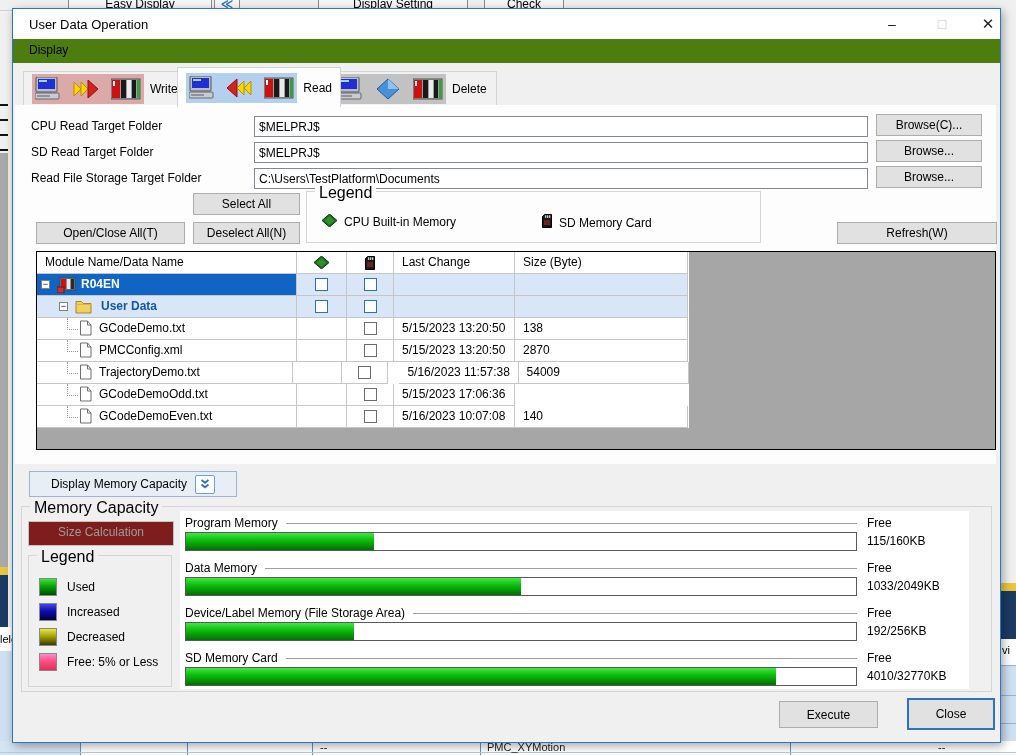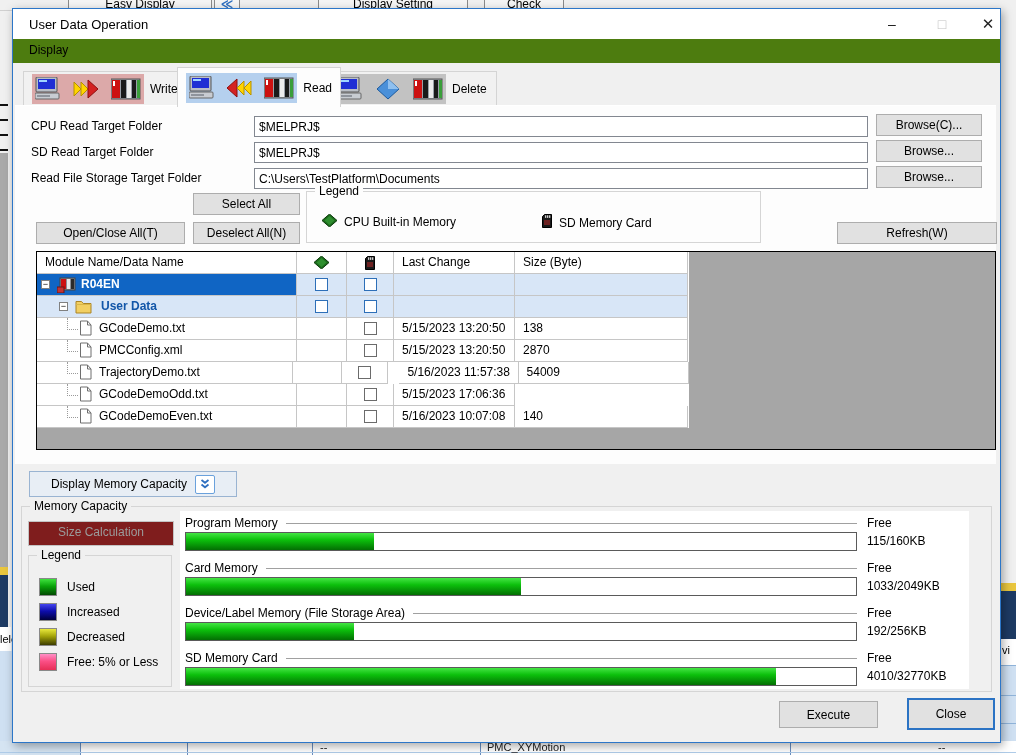--- a/index.html
+++ b/index.html
@@ -38,21 +38,21 @@
 
   
   .tabpage{position:absolute;left:2px;top:96px;width:981px;height:358px;background:#fdfdfd;border-top:1px solid #fff;}
   .flabel{position:absolute;left:16px;font-size:12px;}
   .finput{position:absolute;left:239px;width:604px;height:17px;border:1px solid #828790;background:#fff;
           font-family:inherit;font-size:12px;padding:1px 4px;}
   .fbrowse{position:absolute;left:861px;width:106px;height:22px;}
   .btn{background:#e1e1e1;border:1px solid #adadad;font-family:inherit;font-size:12px;text-align:center;box-sizing:border-box;}
   button.btn{padding:0;}
   .groupbox{position:absolute;border:1px solid #d5d5d5;}
-  .grouplabel{position:absolute;top:-8px;left:8px;background:#fdfdfd;padding:0 4px;font-size:12px;}
+  .grouplabel{position:absolute;top:-8px;left:8px;background:#fdfdfd;padding:0 4px;font-size:16px;}
   .legend-item{position:absolute;top:22px;display:flex;align-items:center;gap:7px;font-size:12px;}
 
   
   .dtable{position:absolute;left:21px;top:145px;width:958px;height:197px;background:#a6a6a6;border:1px solid #000;overflow:hidden;}
   .trow{position:relative;display:flex;width:652px;height:22px;background:#fff;}
   .tc{box-sizing:border-box;border-right:1px solid #c6c6c6;border-bottom:1px solid #c6c6c6;height:22px;
       line-height:21px;font-size:12px;overflow:hidden;position:relative;}
   .tc.center{display:flex;align-items:center;justify-content:center;line-height:normal;}
   .hdr .tc{background:#fff;}
   .row-module .tc{background:#d8e6f7;}
@@ -449,21 +449,21 @@
               <span class="rule"></span>
             </div>
             <div class="barouter">
               <div class="barfill" style="width:28%;background:linear-gradient(to bottom,#44e544,#0cc00c 40%,#036f03);"></div>
             </div>
             <span class="freelbl">Free</span>
             <span class="freeval">115/160KB</span>
           </div>
           <div class="bargrp" style="top:48px;">
             <div class="barlabelrow">
-              <span class="barlabel">Card Memory</span>
+              <span class="barlabel">Data Memory</span>
               <span class="rule"></span>
             </div>
             <div class="barouter">
               <div class="barfill" style="width:50%;background:linear-gradient(to bottom,#44e544,#0cc00c 40%,#036f03);"></div>
             </div>
             <span class="freelbl">Free</span>
             <span class="freeval">1033/2049KB</span>
           </div>
           <div class="bargrp" style="top:93px;">
             <div class="barlabelrow">

